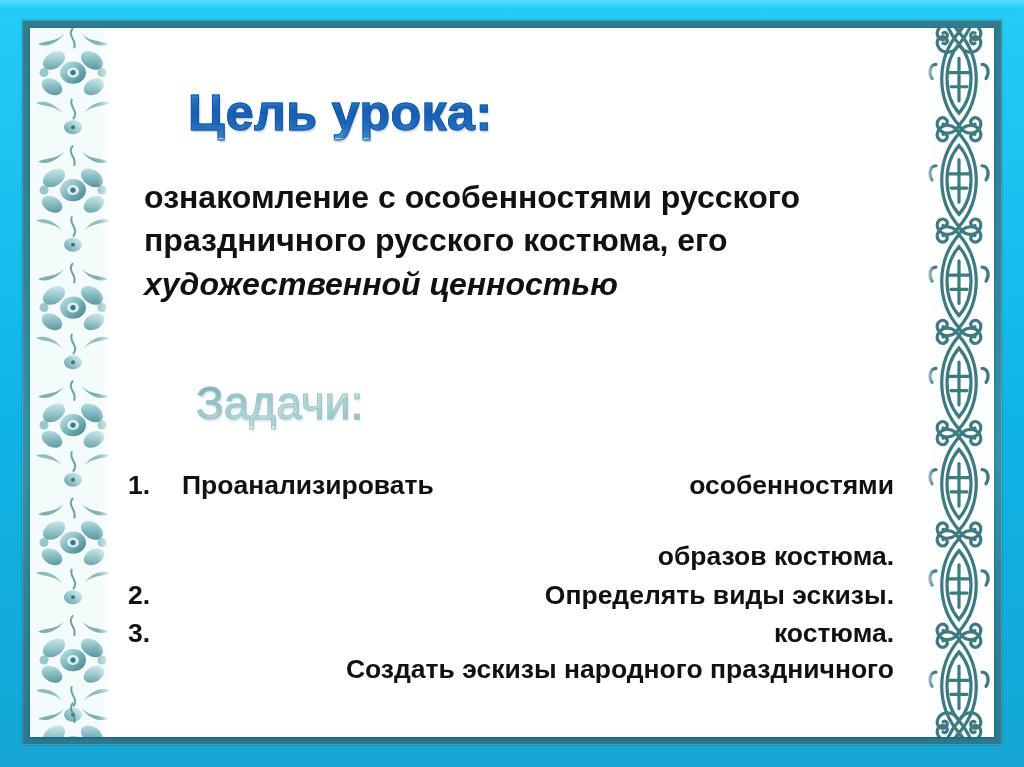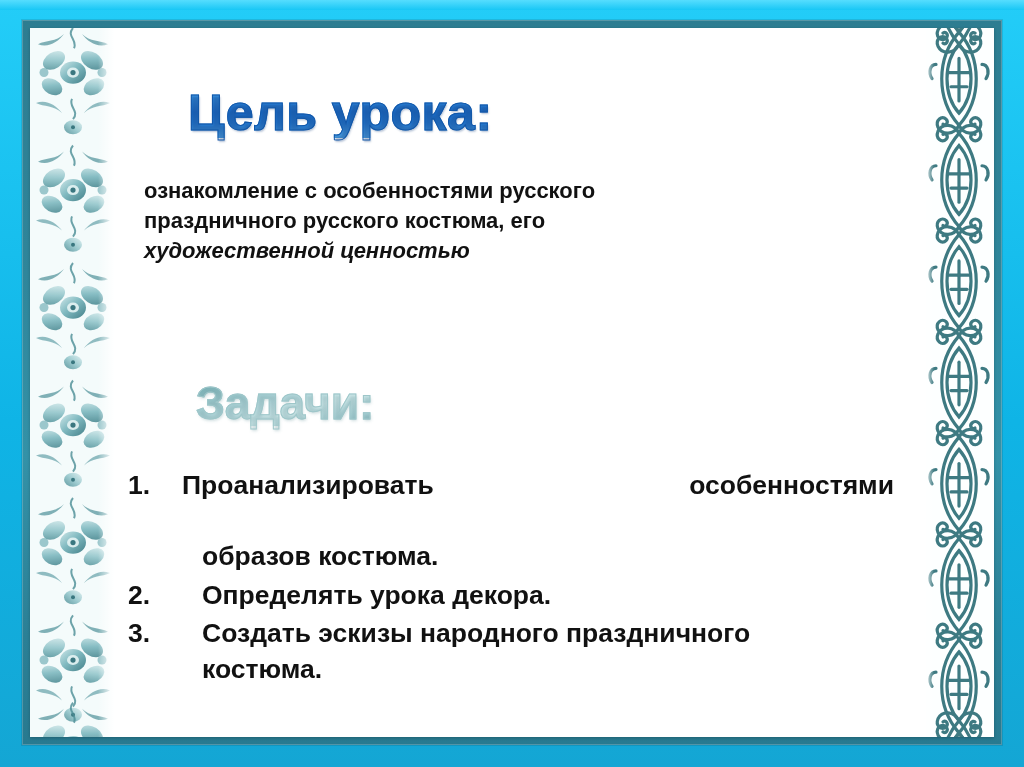--- a/index.html
+++ b/index.html
@@ -147,37 +147,37 @@
     text-shadow: 1px 2px 2px rgba(30,70,130,.32);
     white-space: nowrap;
   }
 
   
   .goal-text {
     position: absolute;
     left: 28px;
     top: 148px;
     width: 722px;
-    font-size: 22px;
+    font-size: 32px;
     font-weight: bold;
     line-height: 1.355;
     color: #111111;
     text-align: justify;
     text-justify: inter-word;
     font-family: "Liberation Sans", sans-serif;
   }
   .goal-text .last-line { text-align: left; font-style: italic; }
 
   
   .title-tasks {
     position: absolute;
     left: 80px;
     top: 352px;
     font-size: 46px;
-    font-weight: bold;
+    font-weight: normal;
     line-height: 1;
     font-family: "Liberation Sans", sans-serif;
     background: linear-gradient(165deg,
         #6aa7ad 0%,
         #8fc0c4 22%,
         #b7dade 46%,
         #cfe9ea 62%,
         #a9d2d6 82%,
         #86b7bd 100%);
     -webkit-background-clip: text;
@@ -223,21 +223,21 @@
     text-align: justify;
     text-justify: inter-word;
   }
   .task-list li .body .jline::after {
     content: "";
     display: inline-block;
     width: 100%;
   }
   .task-list li .body .lline {
     display: block;
-    text-align: left;
+    text-align: right;
     margin-left: 20px;
   }
 </style>
 </head>
 <body>
 
 <div class="slide">
 
   <div class="frame-outer"></div>
   <div class="frame-inner"></div>
@@ -314,28 +314,28 @@
         <li class="justified">
           <span class="num">1.</span>
           <span class="body">
             <span class="jline">Проанализировать особенностями</span>
             <span class="lline">образов костюма.</span>
           </span>
         </li>
         <li>
           <span class="num">2.</span>
           <span class="body">
-            <span class="lline">Определять урока декора.</span>
+            <span class="lline">Определять виды эскизы.</span>
           </span>
         </li>
         <li>
           <span class="num">3.</span>
           <span class="body">
+            <span class="lline">костюма.</span>
             <span class="lline">Создать эскизы народного праздничного</span>
-            <span class="lline">костюма.</span>
           </span>
         </li>
       </ol>
 
     </div>
 
     <div class="border-right">
       <svg class="scroll-orn" viewBox="0 0 70 700" preserveAspectRatio="none">
         <defs>
           <g id="orn" stroke="#3e7a82" stroke-width="3.2" fill="none" stroke-linecap="round">

